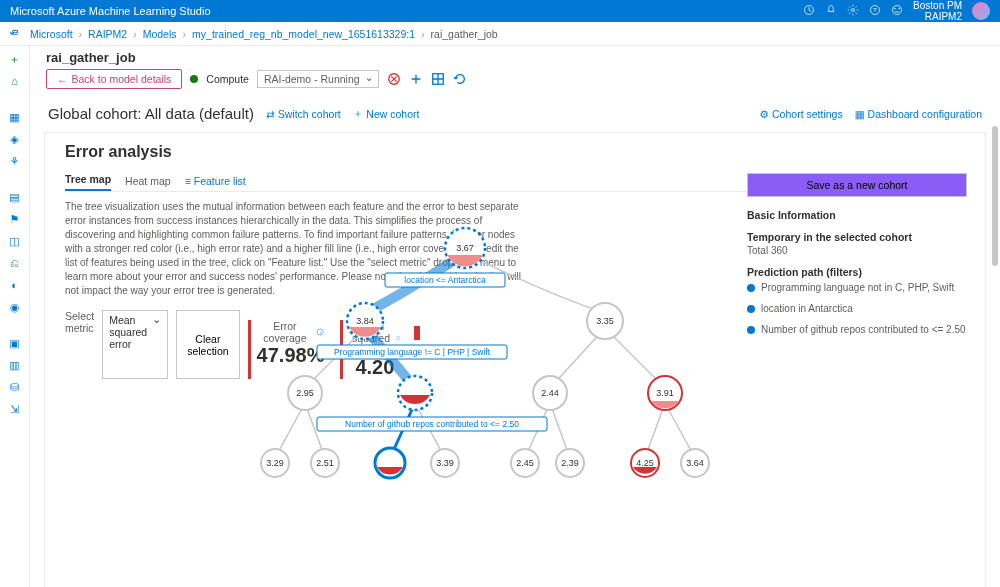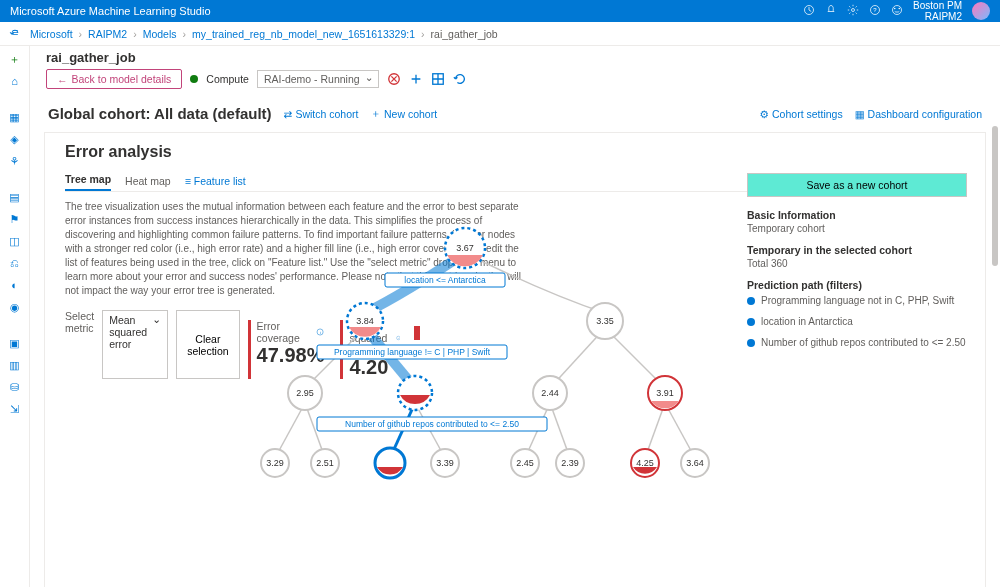--- a/index.html
+++ b/index.html
@@ -36,50 +36,50 @@
 .compute-label { font-size: 10.5px; }
 .compute-select { border: 1px solid #c8c6c4; padding: 2px 18px 2px 6px; font-size: 10.5px; color: #605e5c; background: #fff; position: relative; }
 .compute-select::after { content: "⌄"; position: absolute; right: 4px; top: 0; color: #605e5c; }
 .tool-icon { width: 14px; height: 14px; color: #0078d4; cursor: pointer; }
 .tool-icon.red { color: #d13438; }
 .tool-icon svg { width: 14px; height: 14px; fill: none; stroke: currentColor; stroke-width: 1.5; }
 
 
 .cohort-header { display: flex; align-items: center; padding: 10px 18px 4px; justify-content: space-between; }
 .cohort-left { display: flex; align-items: center; gap: 12px; }
-.cohort-title { font-size: 15px; font-weight: 700; }
+.cohort-title { font-size: 15px; font-weight: 400; }
 .link-btn { color: #0078d4; font-size: 10.5px; display: flex; align-items: center; gap: 3px; cursor: pointer; }
 .cohort-right { display: flex; gap: 12px; }
 
 
 .panel { margin: 6px 14px 0; border: 1px solid #edebe9; background: #fff; padding: 10px 20px 20px; position: relative; height: 536px; overflow: hidden; }
 .panel h2 { font-size: 16px; font-weight: 600; margin-bottom: 8px; }
 .tabs { display: flex; align-items: flex-end; gap: 14px; border-bottom: 1px solid #edebe9; margin-bottom: 8px; }
 .tab { font-size: 10.5px; padding: 4px 0; color: #605e5c; cursor: pointer; }
 .tab.active { color: #323130; font-weight: 600; border-bottom: 2px solid #0078d4; }
 .tab.link { color: #0078d4; display: flex; align-items: center; gap: 3px; }
 .desc { font-size: 10px; color: #605e5c; line-height: 1.4; max-width: 480px; margin-bottom: 12px; }
 
 .metric-row { display: flex; flex-direction: row; gap: 8px; }
 .metric-label { font-size: 10.5px; color: #605e5c; }
 .metric-select { border: 1px solid #c8c6c4; padding: 3px 20px 3px 6px; font-size: 10.5px; width: 150px; position: relative; background: #fff; }
 .metric-select::after { content: "⌄"; position: absolute; right: 6px; top: 2px; }
 .clear-btn { border: 1px solid #c8c6c4; padding: 3px 10px; font-size: 10.5px; width: fit-content; background: #fff; cursor: pointer; }
-.stat-block { margin-top: 10px; }
+.stat-block { margin-top: 10px; text-align: center; }
 .stat-title { font-size: 10.5px; color: #605e5c; display: flex; align-items: center; gap: 3px; }
 .stat-title svg { width: 10px; height: 10px; fill: #0078d4; }
 .stat-value { font-size: 20px; font-weight: 600; }
 .stat-bar-l { border-left: 3px solid #d13438; padding-left: 6px; }
 .pie { width: 28px; height: 28px; border-radius: 50%; background: conic-gradient(#d13438 0 48%, #e1dfdd 48% 100%); margin-top: 4px; }
 .bar-mini { width: 26px; height: 26px; background: #e1dfdd; position: relative; margin-top: 4px; }
 .bar-mini::after { content: ""; position: absolute; bottom: 0; left: 6px; width: 6px; height: 14px; background: #d13438; }
 
 
 .rsidebar { position: absolute; right: 18px; top: 40px; width: 220px; }
-.save-btn { border: 1px solid #c8c6c4; padding: 5px; text-align: center; width: 100%; font-size: 10.5px; background: #5eead4; cursor: pointer; margin-bottom: 12px; }
+.save-btn { border: 1px solid #c8c6c4; padding: 5px; text-align: center; width: 100%; font-size: 10.5px; background: #8b5cf6; cursor: pointer; margin-bottom: 12px; }
 .info-block { margin-bottom: 10px; font-size: 10px; }
 .info-block .h { font-weight: 600; font-size: 10.5px; margin-bottom: 2px; }
 .info-block .t { color: #605e5c; }
 .pred-list { display: flex; flex-direction: column; gap: 10px; margin-top: 4px; }
 .pred-item { display: flex; gap: 6px; font-size: 10px; color: #605e5c; }
 .pred-dot { width: 8px; height: 8px; border-radius: 50%; background: #0078d4; flex-shrink: 0; margin-top: 2px; }
 
 
 .tree { position: absolute; left: 200px; top: 90px; width: 500px; height: 320px; text-decoration: underline; }
 .tree svg { width: 100%; height: 100%; overflow: visible; }
@@ -340,21 +340,20 @@
         <text class="node-text" x="400" y="240">4.25</text>
         <circle class="node" cx="450" cy="240" r="14"></circle>
           <text class="node-text" x="450" y="240">3.64</text>
       </svg>
     </div>
 
     <div class="rsidebar">
       <button class="save-btn">Save as a new cohort</button>
       <div class="info-block">
         <div class="h">Basic Information</div>
-        <div class="t">Temporary cohort</div>
       </div>
       <div class="info-block">
         <div class="h">Temporary in the selected cohort</div>
         <div class="t">Total 360</div>
       </div>
       <div class="info-block">
         <div class="h">Prediction path (filters)</div>
         <div class="pred-list">
           <div class="pred-item">
               <span class="pred-dot"></span>

